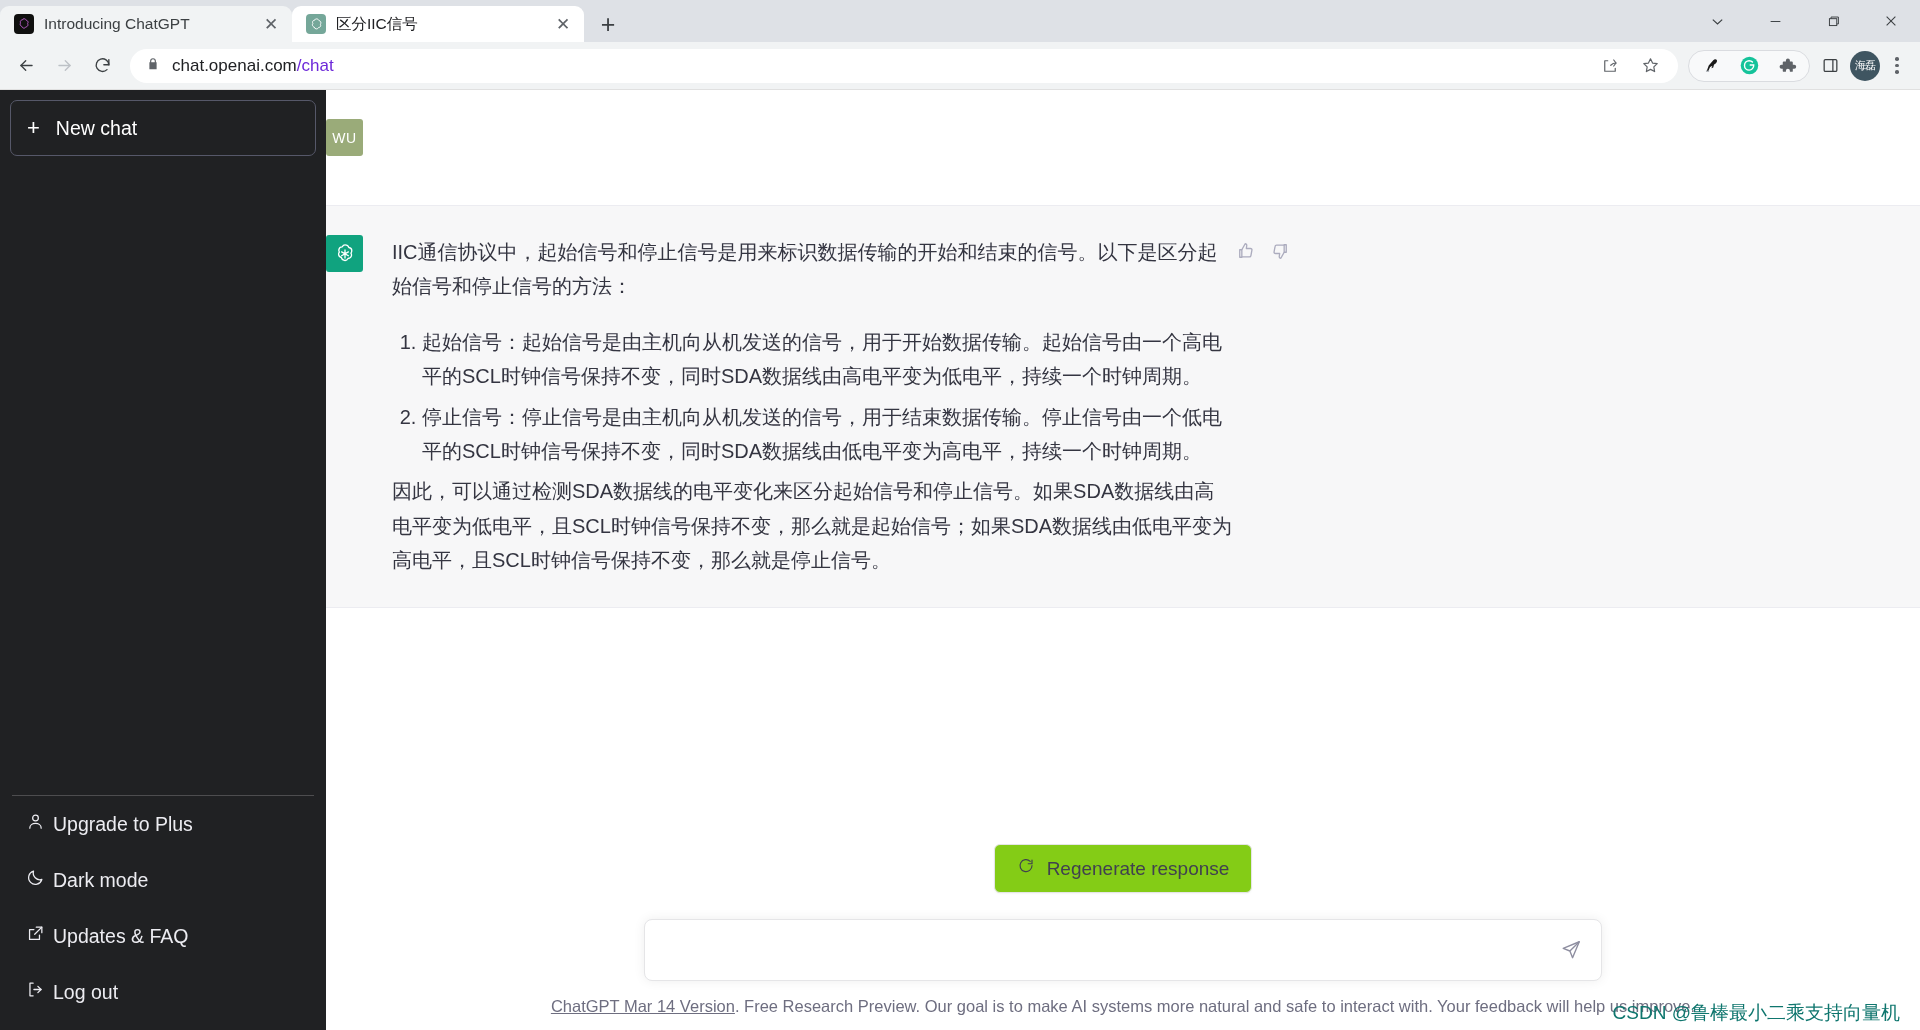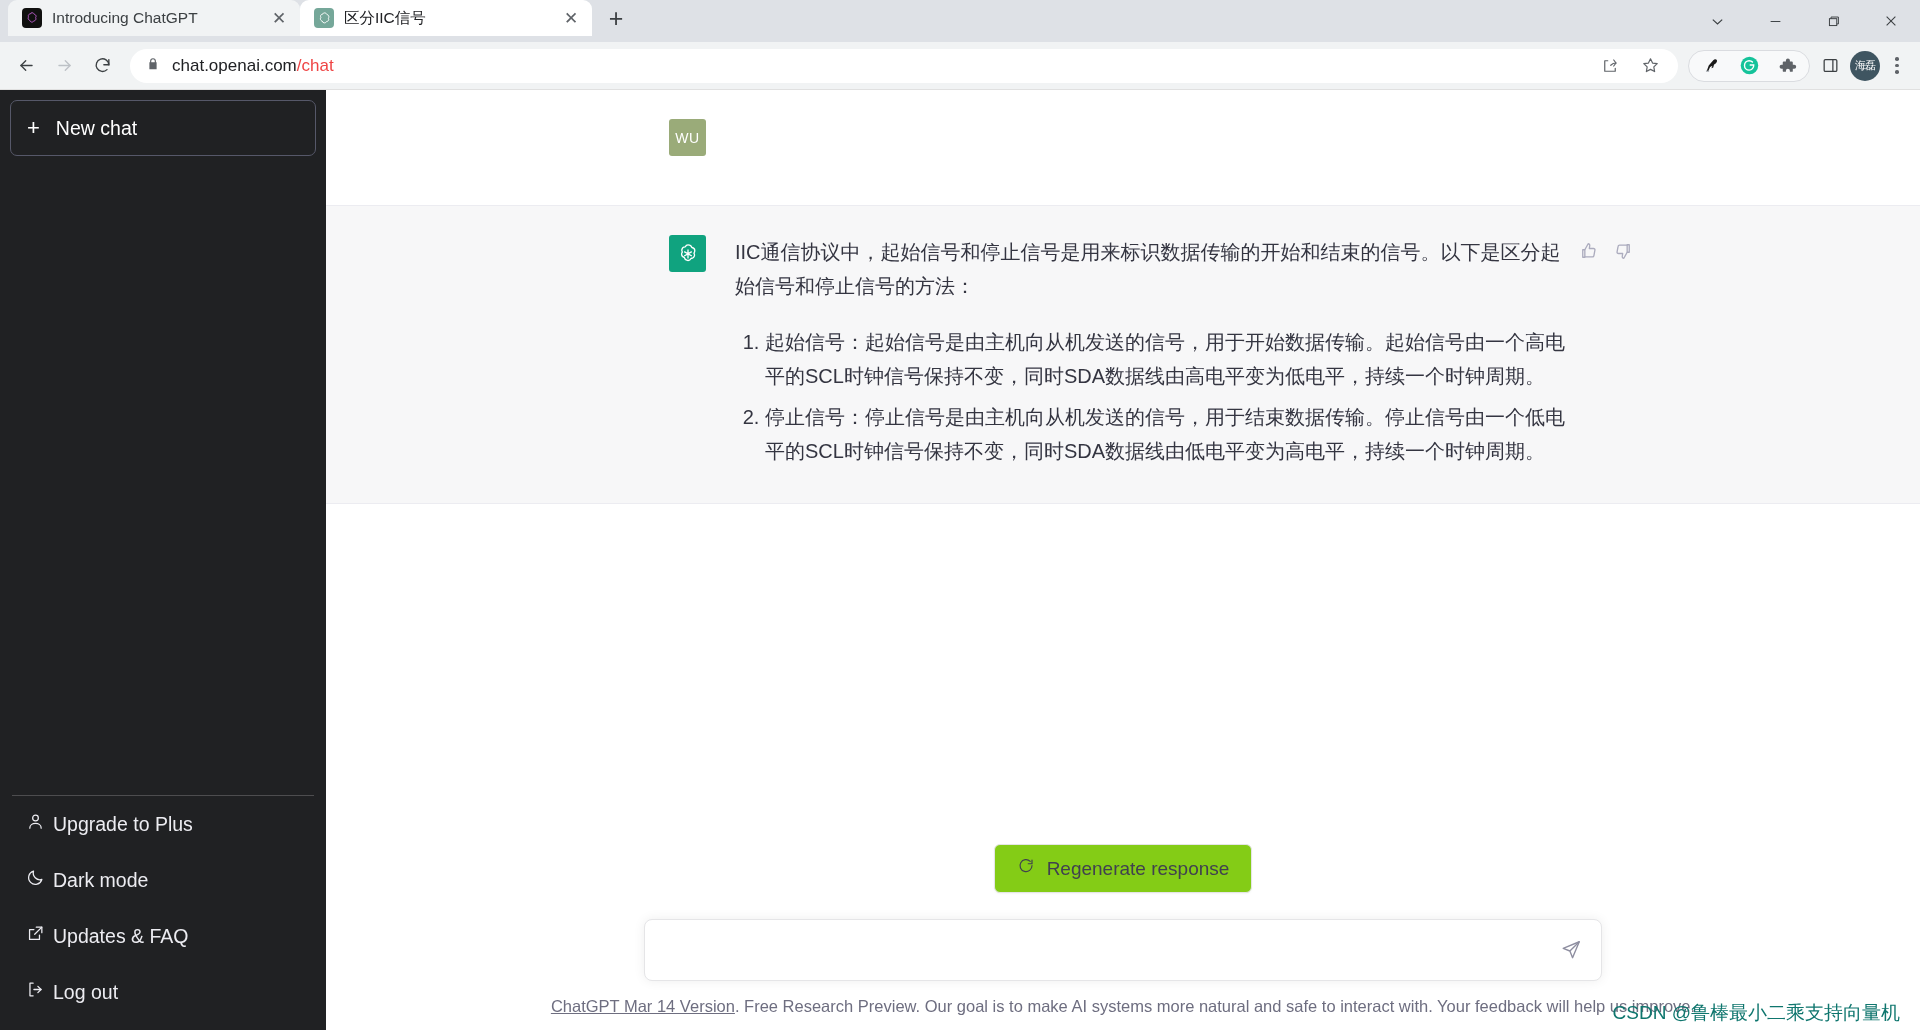--- a/index.html
+++ b/index.html
@@ -8,21 +8,21 @@
     overflow: hidden;
     font-family: "Liberation Sans", "DejaVu Sans", sans-serif;
     background: #dfe1e5;
   }
 
   
   .browser { width: 1920px; height: 1030px; display: flex; flex-direction: column; }
 
   .tabstrip {
     height: 42px; background: #dee1e6;
-    display: flex; padding-left: 8px;
+    display: flex; align-items: flex-end; 
     position: relative; flex: 0 0 42px;
   }
   .tab {
     height: 36px; width: 292px;
     display: flex; align-items: center; gap: 10px;
     padding: 0 10px 0 14px;
     border-radius: 9px 9px 0 0;
     font-size: 15.5px; color: #3c4043;
     position: relative;
   }
@@ -68,21 +68,21 @@
     width: 36px; height: 36px; border-radius: 50%;
     display: flex; align-items: center; justify-content: center;
     color: #5f6368; flex: 0 0 36px;
   }
   .omnibox {
     flex: 1 1 auto; height: 34px; background: #ffffff;
     border-radius: 17px; display: flex; align-items: center;
     padding: 0 10px 0 16px; margin: 0 8px; gap: 12px; min-width: 0;
   }
   .omnibox .url { font-size: 17px; color: #202124; white-space: nowrap; }
-  .omnibox .url .path { color: #ef4444; }
+  .omnibox .url .path { color: #6d28d9; }
   .omni-right { margin-left: auto; display: flex; align-items: center; gap: 4px; }
   .ext-pill {
     display: flex; align-items: center; gap: 2px;
     border: 1px solid #dadce0; border-radius: 18px;
     height: 32px; padding: 0 4px; background: #f8f9fa;
   }
   .avatar-btn {
     width: 30px; height: 30px; border-radius: 50%;
     background: #3f5561; color: #fff; font-size: 11px;
     display: flex; align-items: center; justify-content: center;
@@ -115,21 +115,21 @@
     display: flex; align-items: center; gap: 8px;
     padding: 16px 16px; font-size: 19.5px; color: #ececf1;
     border-radius: 6px;
   }
   .sb-item svg { flex: 0 0 auto; }
 
   
   .chat { flex: 1 1 auto; display: flex; flex-direction: column; min-width: 0; position: relative; background: #fff; }
   .thread { flex: 1 1 auto; overflow: hidden; }
 
-  .msg { display: flex; justify-content: center; width: 100%; }
+  .msg { display: flex; justify-content: flex-start; width: 100%; }
   .msg.user { background: #ffffff; }
   .msg.assistant { background: #f7f7f8; border-top: 1px solid #ececf1; border-bottom: 1px solid #ececf1; margin-top: 20px; }
   .msg-inner {
     display: flex; gap: 29px; width: 100%; max-width: 908px;
     padding: 29px 0 29px 0; position: relative;
   }
   .avatar-sq {
     width: 37px; height: 37px; flex: 0 0 37px; border-radius: 3px;
     display: flex; align-items: center; justify-content: center;
     font-size: 15px; color: #fff;
@@ -394,20 +394,21 @@
                 <path d="M12 2.8c1.9 0 3.4 1.1 3.9 2.7 1.7.2 2.9 1.6 2.9 3.3 0 .9-.3 1.7-.9 2.3.5.7.7 1.5.6 2.4-.3 1.7-1.7 2.9-3.5 3-.7 1.4-2.1 2.2-3.7 1.9-1.5-.3-2.7-1.4-3-2.9-1.6-.4-2.7-1.7-2.7-3.4 0-.8.3-1.5.8-2.1-.5-.8-.7-1.7-.5-2.5C6.3 5.8 7.7 4.7 9.3 4.8c.5-1.2 1.5-2 2.7-2z"></path>
                 <path d="M12 7.5v9M8.2 9.6l7.6 4.4M15.8 9.6l-7.6 4.4"></path>
               </svg>
             </div>
             <div class="msg-body">
               <p>IIC通信协议中，起始信号和停止信号是用来标识数据传输的开始和结束的信号。以下是区分起始信号和停止信号的方法：</p>
               <ol>
                 <li>起始信号：起始信号是由主机向从机发送的信号，用于开始数据传输。起始信号由一个高电平的SCL时钟信号保持不变，同时SDA数据线由高电平变为低电平，持续一个时钟周期。</li>
                 <li>停止信号：停止信号是由主机向从机发送的信号，用于结束数据传输。停止信号由一个低电平的SCL时钟信号保持不变，同时SDA数据线由低电平变为高电平，持续一个时钟周期。</li>
               </ol>
+              <p>因此，可以通过检测SDA数据线的电平变化来区分起始信号和停止信号。如果SDA数据线由高电平变为低电平，且SCL时钟信号保持不变，那么就是起始信号；如果SDA数据线由低电平变为高电平，且SCL时钟信号保持不变，那么就是停止信号。</p>
             </div>
             <div class="feedback">
               <div class="fb-btn">
                 <svg width="20" height="20" viewBox="0 0 24 24" fill="none" stroke="#acacbe" stroke-width="1.6" stroke-linejoin="round">
                     <path d="M7 10.5v9H4.5v-9H7z"></path>
                     <path d="M7 10.5l4-7.2c1.2 0 2 .9 1.9 2.1L12.4 9h5.1c1 0 1.8.9 1.6 1.9l-1.2 6.6c-.1.9-.9 1.5-1.8 1.5H7"></path>
                   </svg>
               </div>
               <div class="fb-btn">
                 <svg width="20" height="20" viewBox="0 0 24 24" fill="none" stroke="#acacbe" stroke-width="1.6" stroke-linejoin="round">

